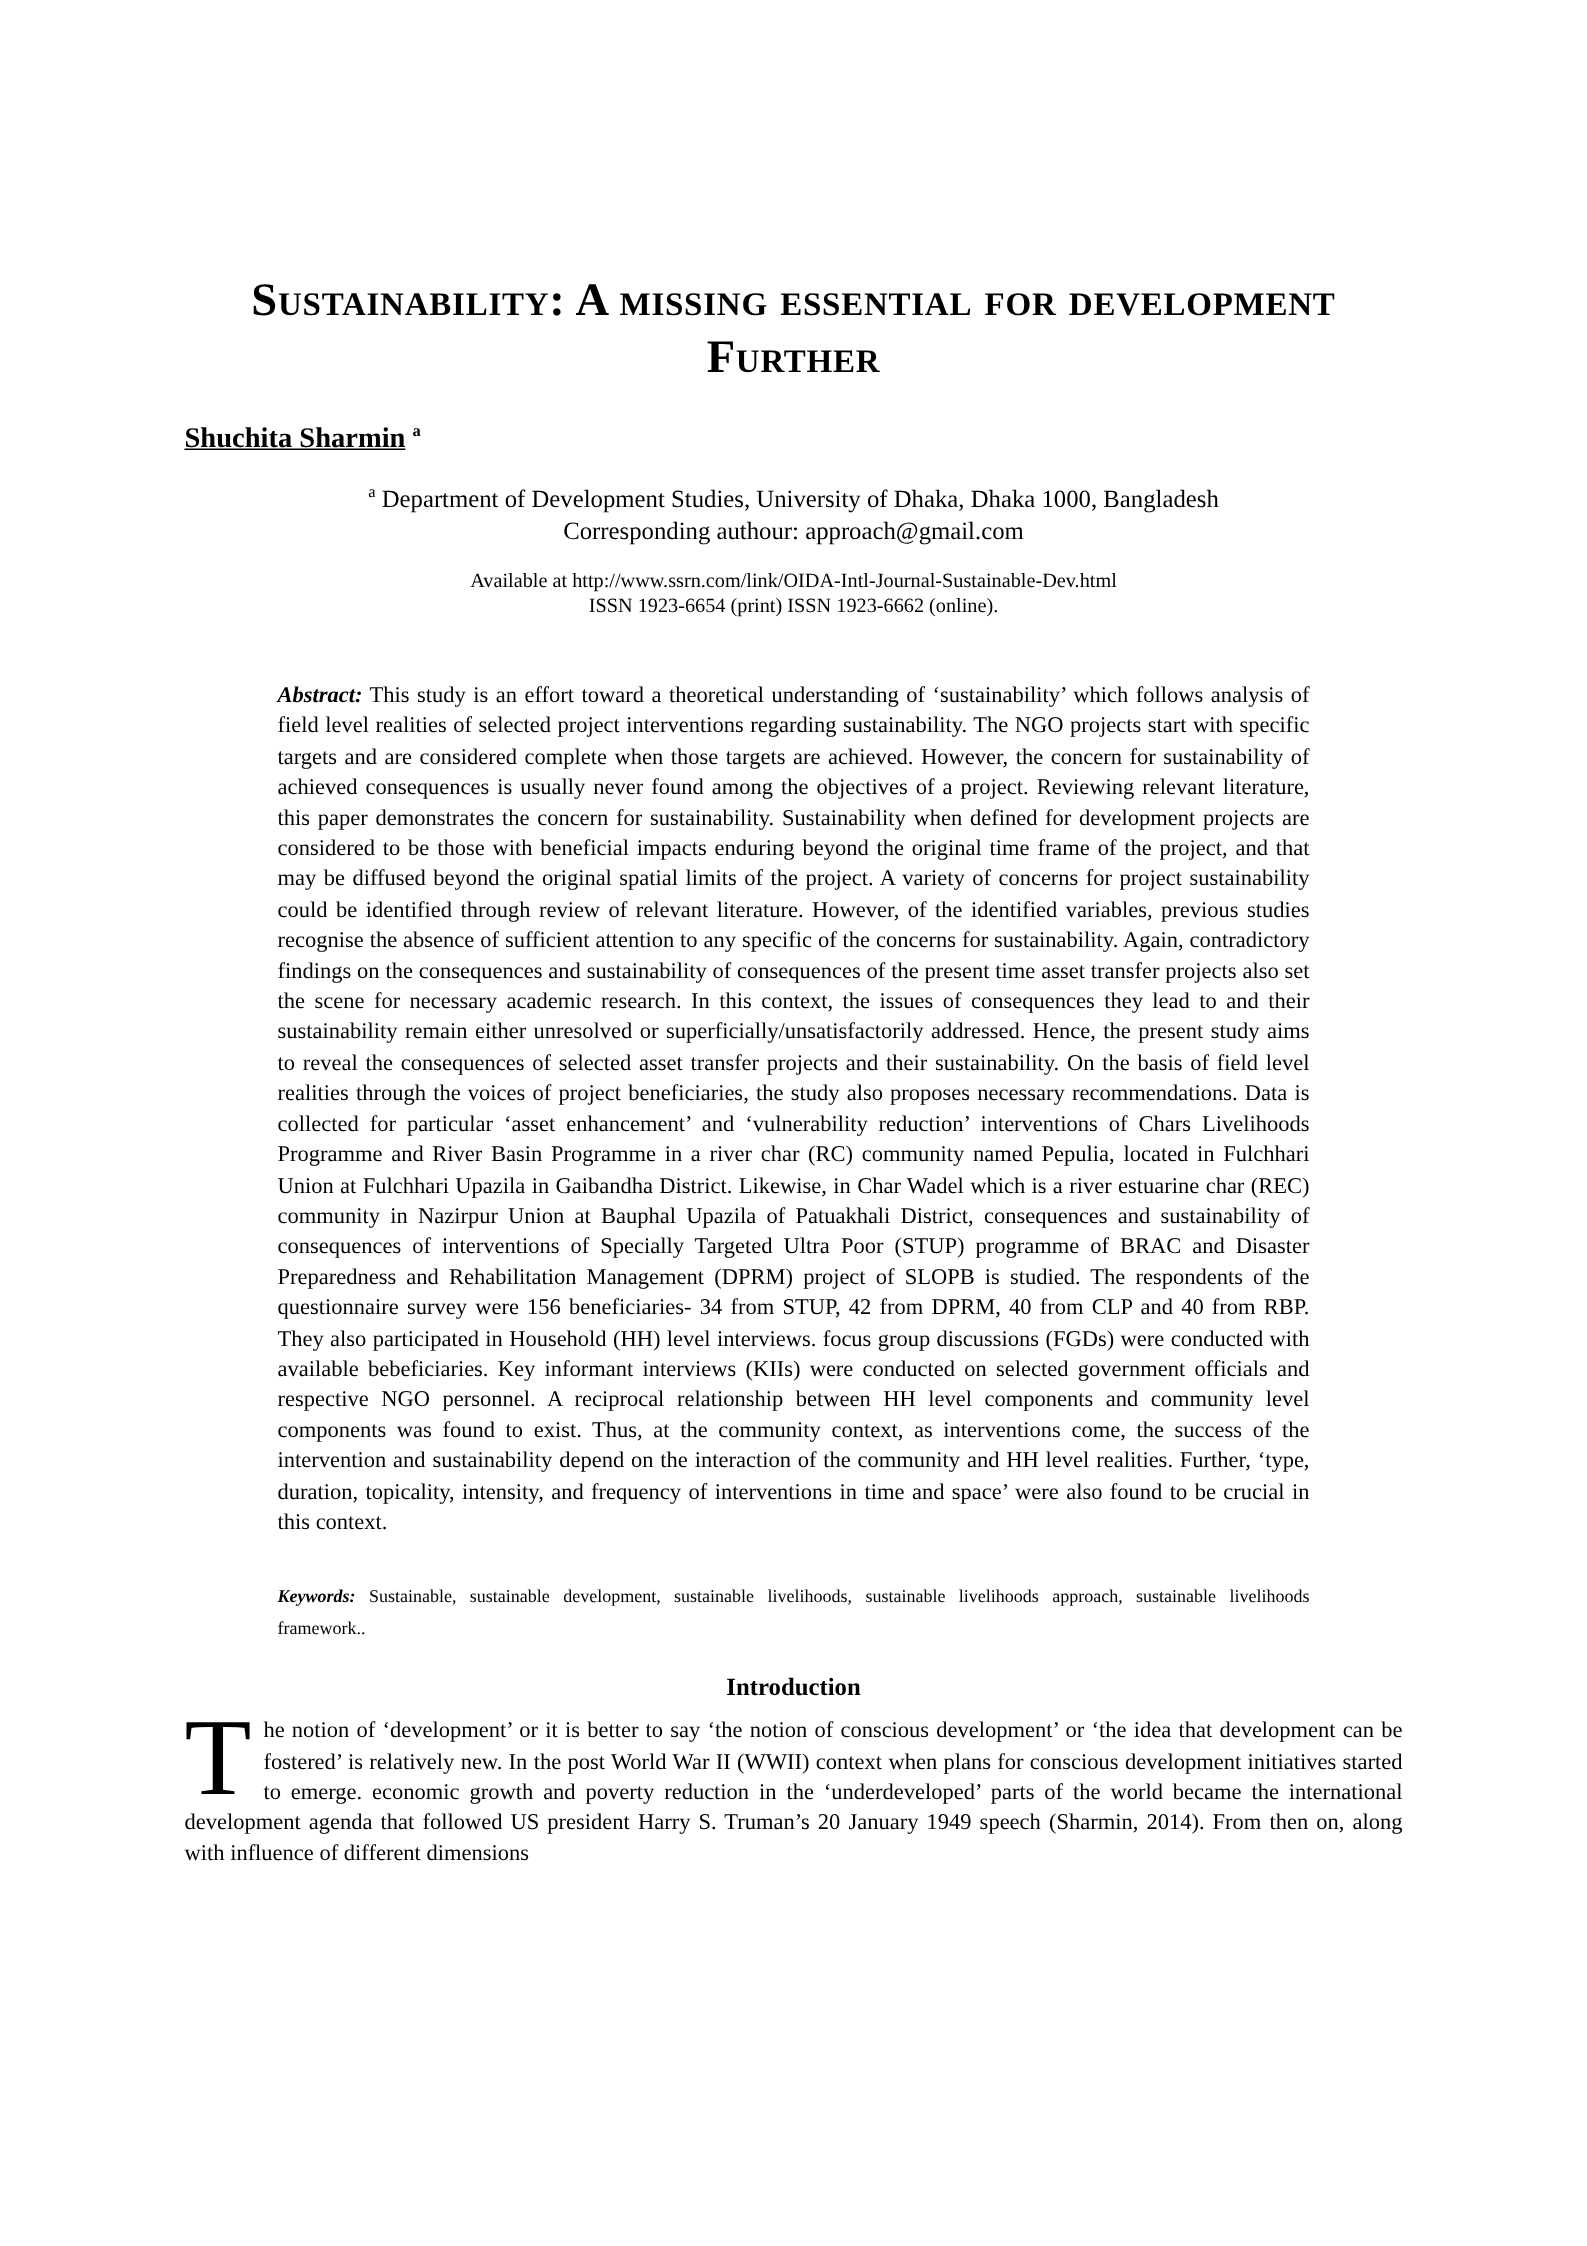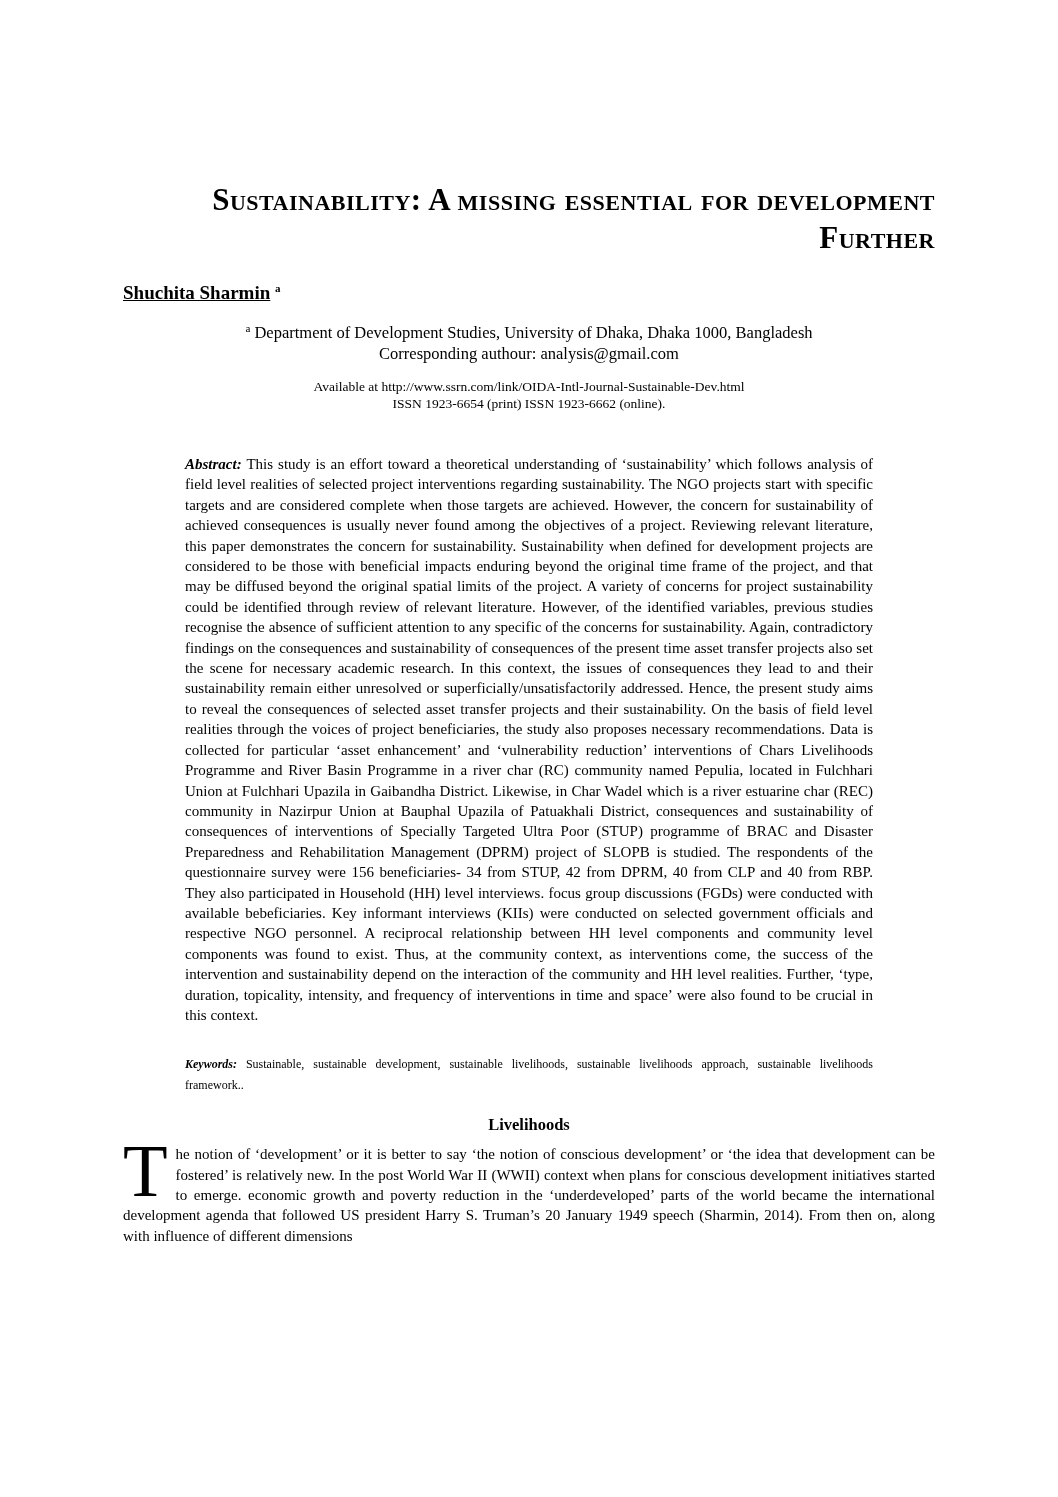--- a/index.html
+++ b/index.html
@@ -20,21 +20,21 @@
   }
   .title {
     margin: 0;
     text-align: center;
     font-weight: 700;
     font-variant: small-caps;
     font-size: 31px;
     line-height: 38px;
     letter-spacing: 0.5px;
   }
-  .title-line { display: block; text-align: right; }
+  .title-line { display: block; }
   .author-line {
     margin-top: 25px;
     font-weight: 700;
     font-size: 19px;
     line-height: 22px;
   }
   .author-name { text-decoration: underline; }
   .sup {
     font-size: 11px;
     vertical-align: super;
@@ -97,32 +97,32 @@
       <span class="title-line">Sustainability: A missing essential for development</span>
       <span class="title-line">Further</span>
     </h1>
 
     <div class="author-line"><span class="author-name">Shuchita Sharmin</span>&nbsp;<span class="sup">a</span>
     </div>
 
     <div class="affiliation"><span class="sup">a</span><span> Department of Development Studies, University of Dhaka, Dhaka 1000, Bangladesh</span>
     </div>
 
-    <div class="corresponding">Corresponding authour: analysis@gmail.com</div>
+    <div class="corresponding">Corresponding authour: approach@gmail.com</div>
 
     <div class="pub-block">
       <div>Available at http://www.ssrn.com/link/OIDA-Intl-Journal-Sustainable-Dev.html</div>
       <div>ISSN 1923-6654 (print) ISSN 1923-6662 (online).</div>
     </div>
 
     <p class="abstract"><span class="runin-label">Abstract:</span><span> This study is an effort toward a theoretical understanding of ‘sustainability’ which follows analysis of field level realities of selected project interventions regarding sustainability. The NGO projects start with specific targets and are considered complete when those targets are achieved. However, the concern for sustainability of achieved consequences is usually never found among the objectives of a project. Reviewing relevant literature, this paper demonstrates the concern for sustainability.  Sustainability when defined for development projects are considered to be those with beneficial impacts enduring beyond the original time frame of the project, and that may be diffused beyond the original spatial limits of the project. A variety of concerns for project sustainability could be identified through review of relevant literature. However, of the identified variables, previous studies recognise the absence of sufficient attention to any specific of the concerns for sustainability. Again, contradictory findings on the consequences and sustainability of consequences of the present time asset transfer projects also set the scene for necessary academic research. In this context, the issues of consequences they lead to and their sustainability remain either unresolved or superficially/unsatisfactorily addressed. Hence, the present study aims to reveal the consequences of selected asset transfer projects and their sustainability. On the basis of field level realities through the voices of project beneficiaries, the study also proposes necessary recommendations. Data is collected for particular ‘asset enhancement’ and ‘vulnerability reduction’ interventions of Chars Livelihoods Programme and River Basin Programme in a river char (RC) community named Pepulia, located in Fulchhari Union at Fulchhari Upazila in Gaibandha District. Likewise, in Char Wadel which is a river estuarine char (REC) community in Nazirpur Union at Bauphal Upazila of Patuakhali District, consequences and sustainability of consequences of interventions of Specially Targeted Ultra Poor (STUP) programme of BRAC and Disaster Preparedness and Rehabilitation Management (DPRM) project of SLOPB is studied. The respondents of the questionnaire survey were 156 beneficiaries- 34 from STUP, 42 from DPRM, 40 from CLP and 40 from RBP. They also participated in Household (HH) level interviews. focus group discussions (FGDs) were conducted with available bebeficiaries. Key informant interviews (KIIs) were conducted on selected government officials and respective NGO personnel. A reciprocal relationship between HH level components and community level components was found to exist. Thus, at the community context, as interventions come, the success of the intervention and sustainability depend on the interaction of the community and HH level realities. Further, ‘type, duration, topicality, intensity, and frequency of interventions in time and space’ were also found to be crucial in this context.</span>
     </p>
 
     <p class="keywords"><span class="runin-label">Keywords:</span><span> Sustainable, sustainable development, sustainable livelihoods, sustainable livelihoods approach, sustainable livelihoods framework..</span>
     </p>
 
-    <h2 class="intro-heading">Livelihoods</h2>
+    <h2 class="intro-heading">Introduction</h2>
 
     <p class="intro"><span class="dropcap">T</span><span>he notion of ‘development’ or it is better to say ‘the notion of conscious development’ or ‘the idea that development can be fostered’ is relatively new. In the post World War II (WWII) context when plans for conscious development initiatives started to emerge. economic growth and poverty reduction in the ‘underdeveloped’ parts of the world became the international development agenda that followed US president Harry S. Truman’s 20 January 1949 speech (Sharmin, 2014). From then on, along with influence of different dimensions</span>
     </p>
 
   </div>
 </div>
 
 </body></html>

